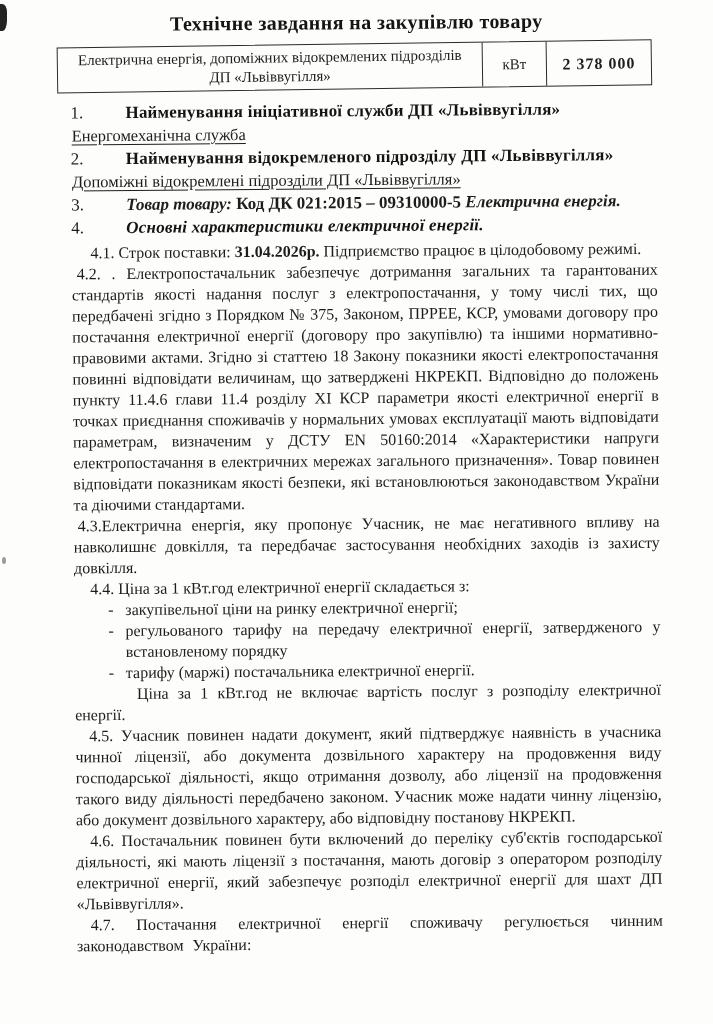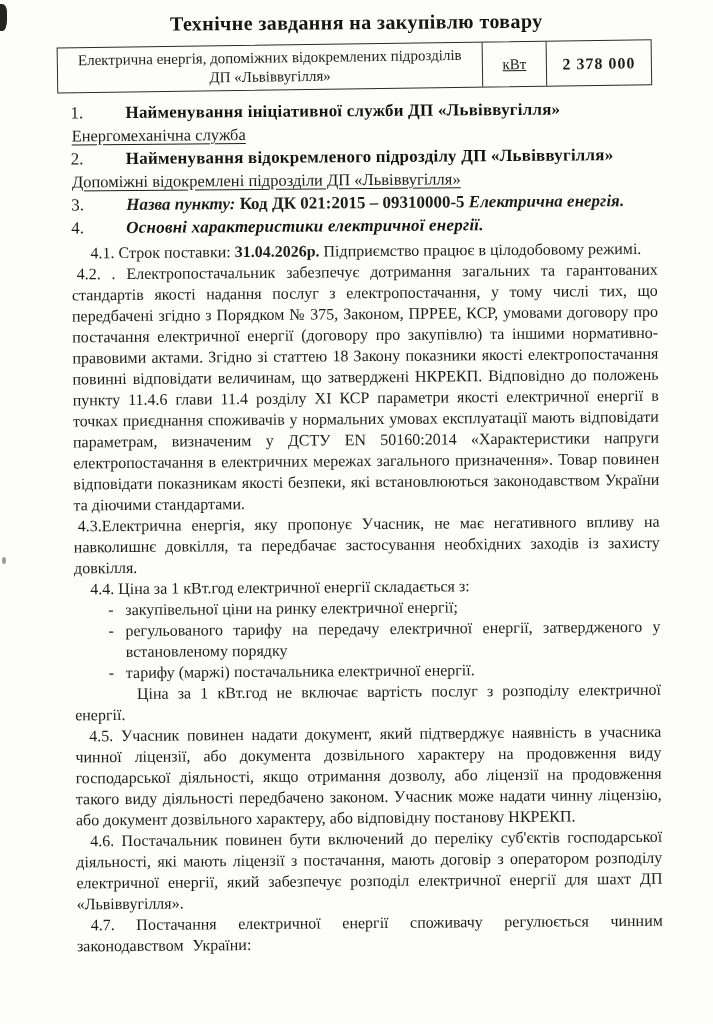--- a/index.html
+++ b/index.html
@@ -44,21 +44,21 @@
     display:flex;
     flex-direction:column;
     align-items:center;
     justify-content:center;
     font-size:15px;
     line-height:19px;
     padding:3px 4px;
     text-align:center;
   }
   .spec-item{width:424px;}
-  .spec-unit{width:64px;border-left:1.5px solid #2b2b2b;text-decoration:underline;}
+  .spec-unit{width:64px;border-left:1.5px solid #2b2b2b;}
   .spec-qty{
     flex:1;border-left:1.5px solid #2b2b2b;
     font-weight:bold;font-size:16px;letter-spacing:1px;
   }
   
   .items{
     margin:0 56px 0 70px;
     font-size:17px;
     line-height:23px;
   }
@@ -132,21 +132,21 @@
       <div class="item-sub">Енергомеханічна служба</div>
 
       <div class="item-row">
         <span class="item-num">2.</span>
         <span class="item-heading">Найменування відокремленого підрозділу ДП «Львіввугілля»</span>
       </div>
       <div class="item-sub">Допоміжні відокремлені підрозділи  ДП  «Львіввугілля»</div>
 
       <div class="item-row">
         <span class="item-num">3.</span>
-        <span><span class="bi">Назва пункту:</span><span class="b"> Код  ДК 021:2015 – 09310000-5 </span><span class="bi"> Електрична енергія.</span></span>
+        <span><span class="bi">Товар товару:</span><span class="b"> Код  ДК 021:2015 – 09310000-5 </span><span class="bi"> Електрична енергія.</span></span>
       </div>
 
       <div class="item-row">
         <span class="item-num">4.</span>
         <span class="item-heading bi">Основні характеристики електричної енергії.</span>
       </div>
 
     </div>
 
     <div class="doc-body">

